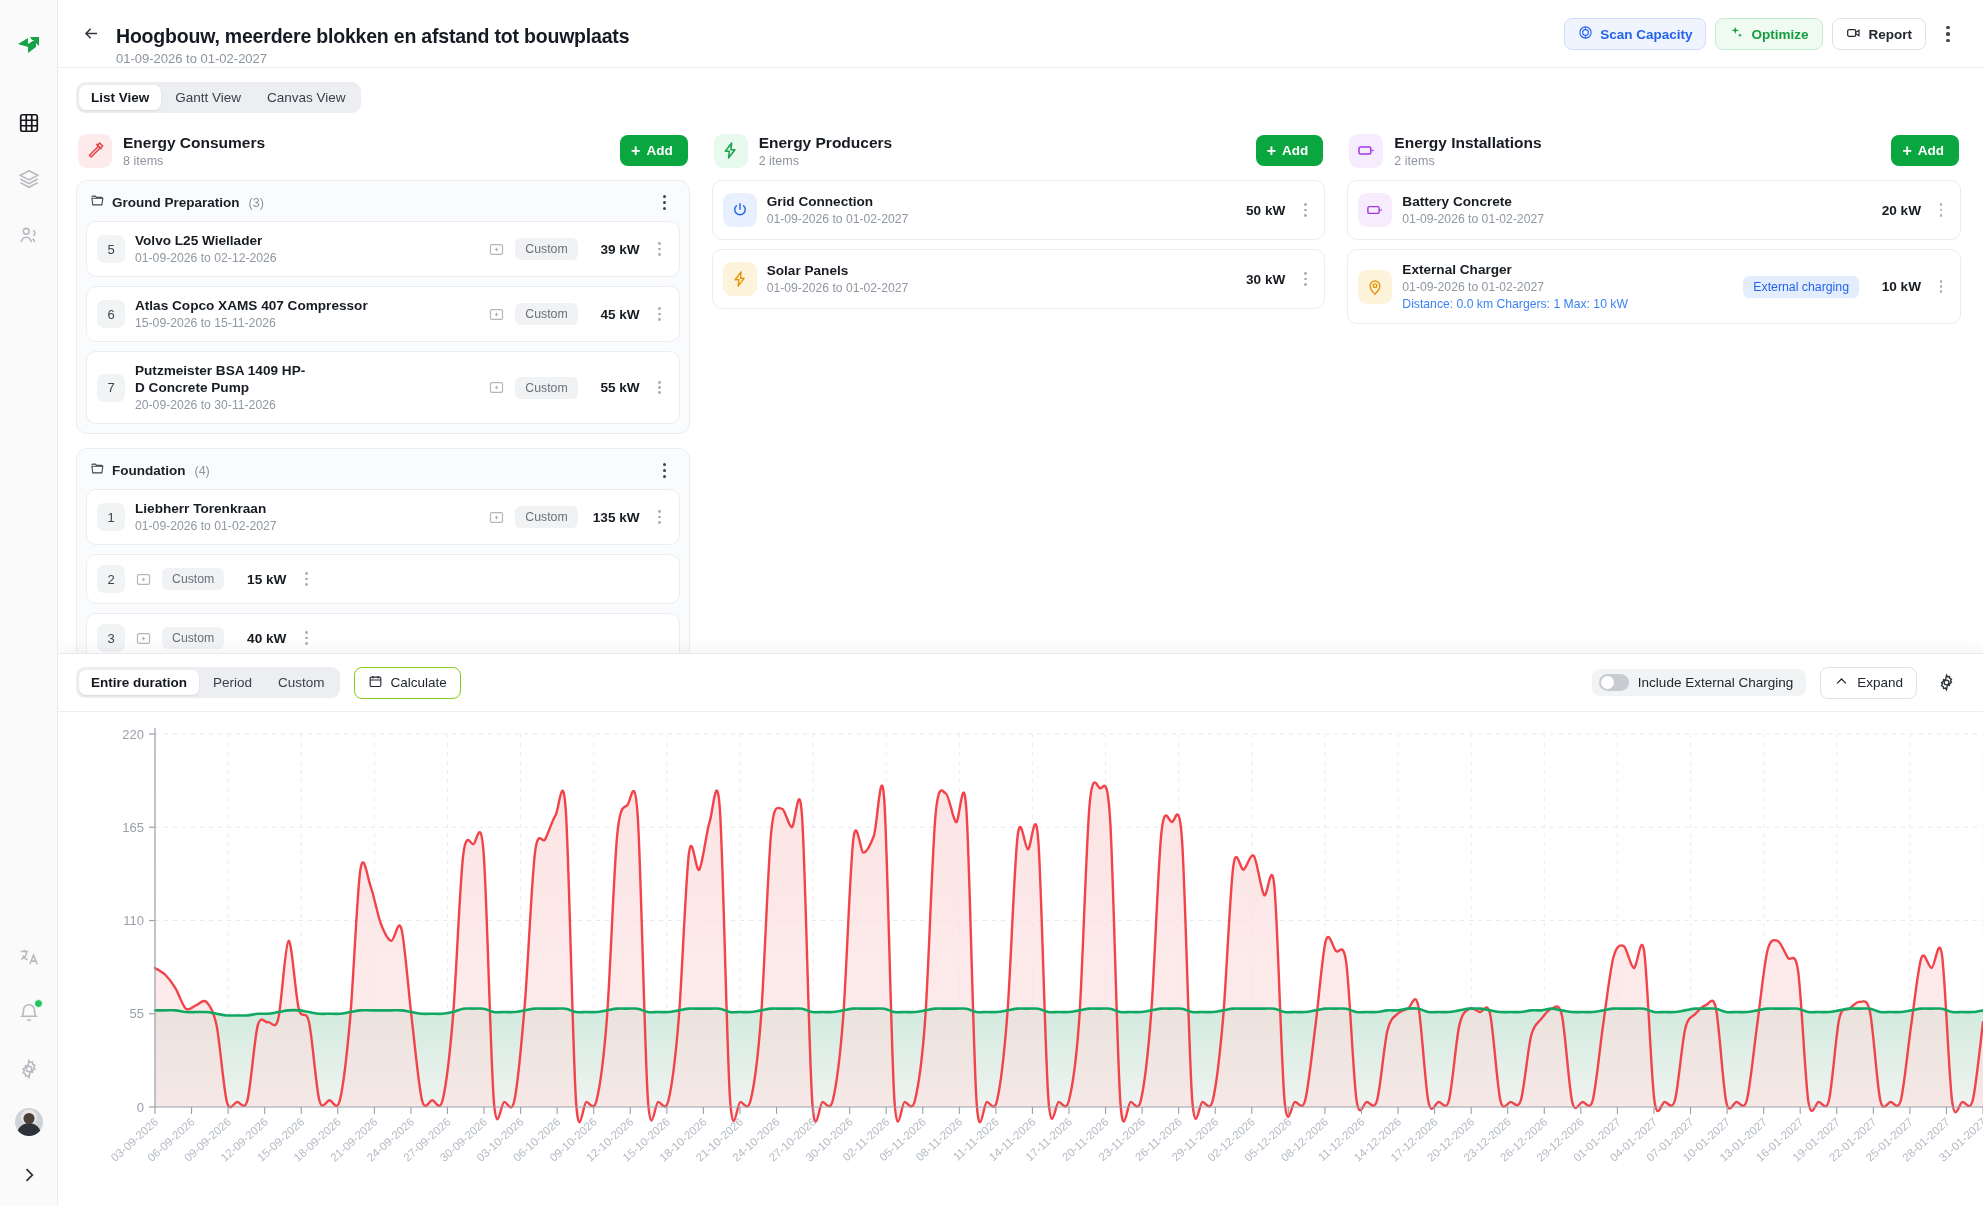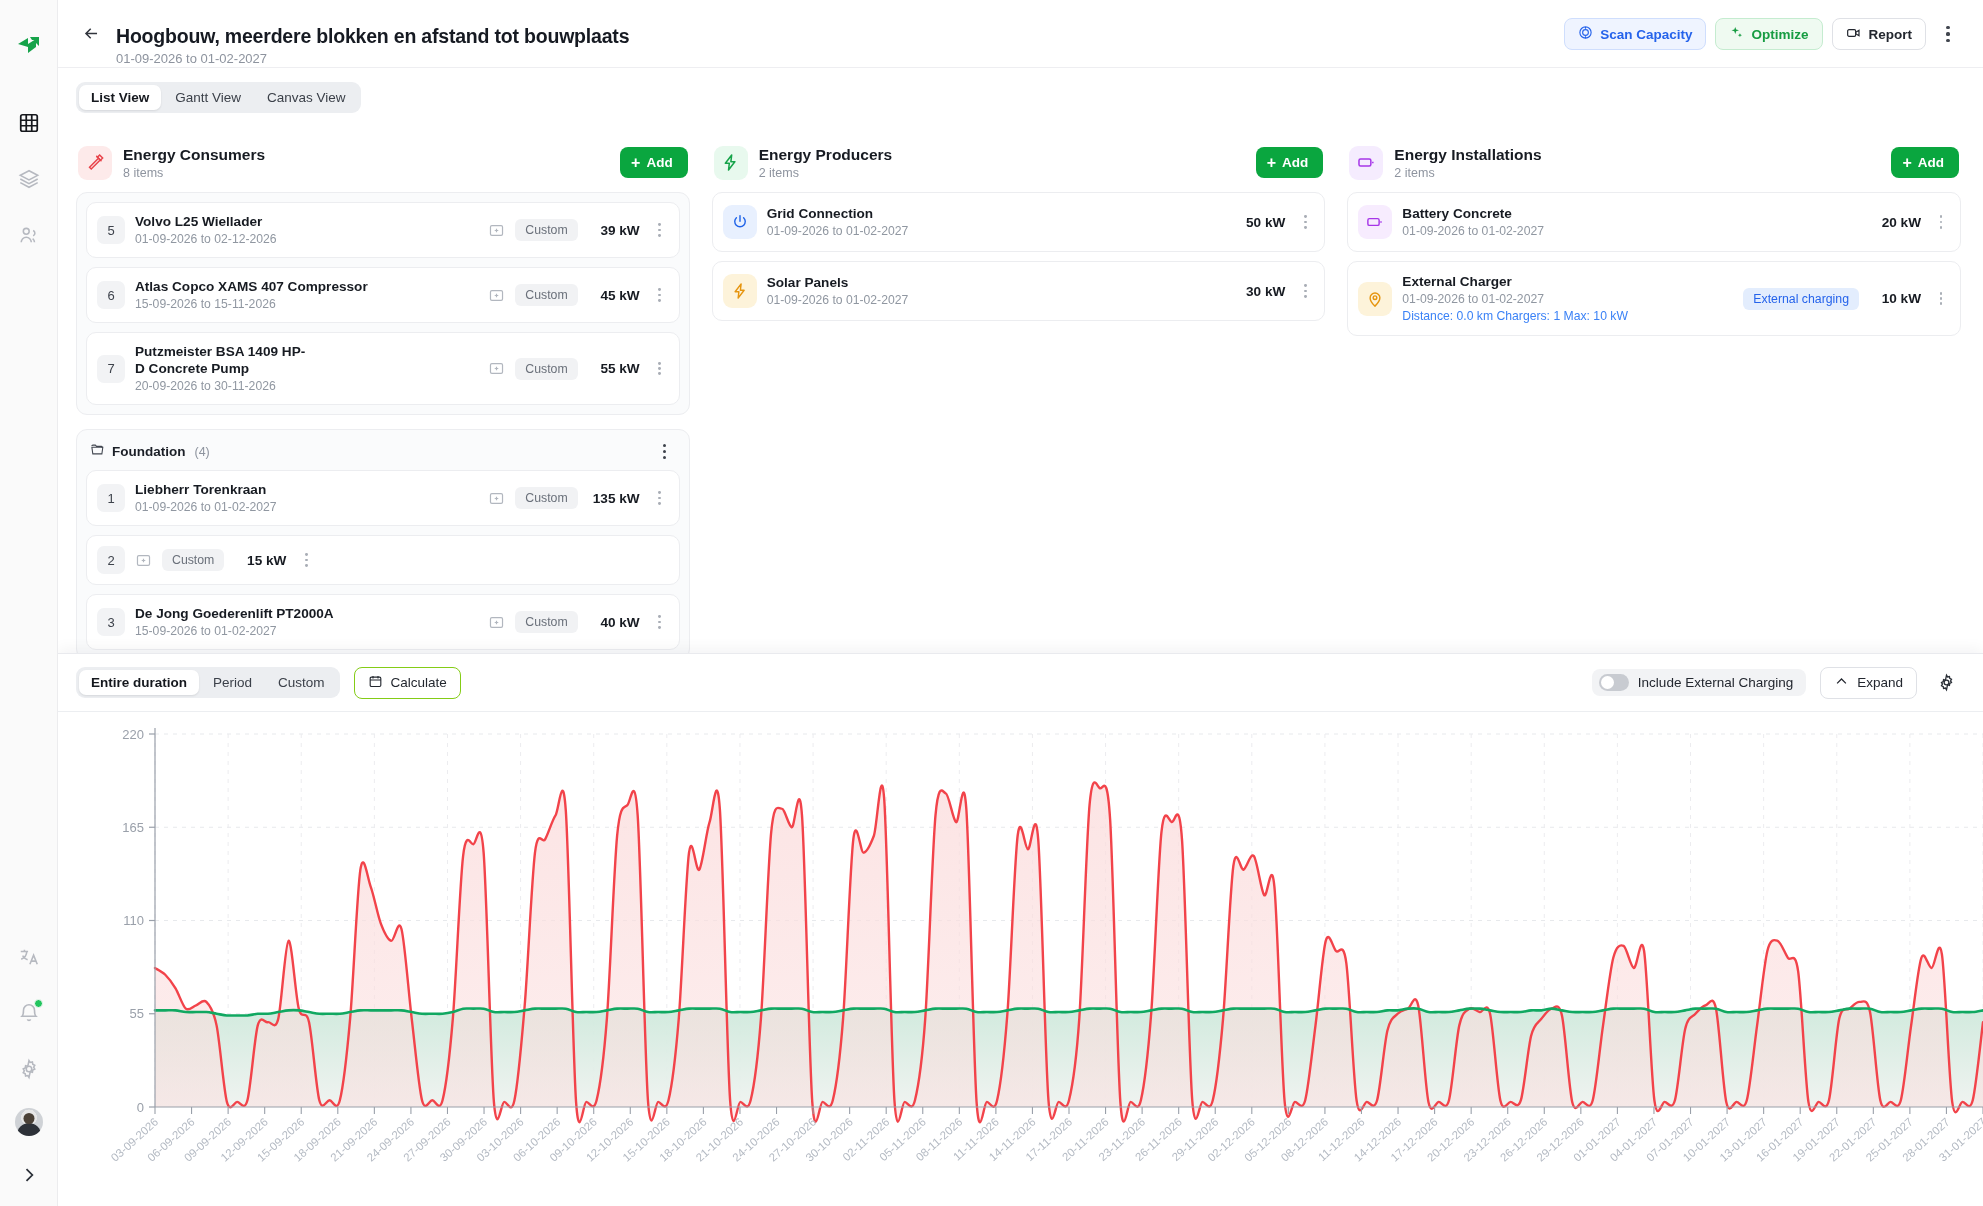--- a/index.html
+++ b/index.html
@@ -86,21 +86,21 @@
     white-space: nowrap;
   }
   .seg.active { background: #fff; font-weight: 600; color:#15181e; box-shadow: 0 1px 2px rgba(16,20,28,.10); }
 
   
   .board {
     display: flex; gap: 22px; padding: 20px 22px 0 18px; align-items: flex-start;
     height: 560px; overflow: hidden;
   }
   .col { flex: 1 1 0; min-width: 0; }
-  .col-head { display: flex; align-items: center; gap: 11px; padding: 0 2px 12px 2px; margin-top: 12px; }
+  .col-head { display: flex; align-items: center; gap: 11px; padding: 0 2px 12px 2px; }
   .col-ico {
     width: 34px; height: 34px; border-radius: 9px; display:flex; align-items:center; justify-content:center;
     flex: 0 0 34px;
   }
   .ico-consumers { background:#fdeaea; color:#e8434a; }
   .ico-producers { background:#e8f9ee; color:#17a34a; }
   .ico-install  { background:#f5ecfe; color:#a636e8; }
   .col-title { font-size: 15.5px; font-weight: 700; color:#171b22; line-height: 19px; }
   .col-count { font-size: 12.5px; color:#8e949f; margin-top: 2px; }
   .col-head-spacer { flex:1 1 auto; }
@@ -327,20 +327,36 @@
             <div class="col-count">8 items</div>
           </div>
           <div class="col-head-spacer"></div>
           <button class="add-btn">
             <span class="add-plus">+</span>
             <span>Add</span>
           </button>
         </div>
 
         <div class="group">
+          <div class="group-head">
+            <span>
+              <svg width="15" height="15" viewBox="0 0 24 24" fill="none" stroke="#41464f" stroke-width="1.7">
+                <path d="M3 6.5A1.5 1.5 0 0 1 4.5 5h4l2 2H18a1.5 1.5 0 0 1 1.5 1.5v1"></path>
+                  <path d="M3 8.5h17.5L19 19H4.5Z"></path>
+              </svg>
+            </span>
+            <span class="group-name">Ground Preparation</span>
+            <span class="group-n">(3)</span>
+            <span class="group-spacer"></span>
+            <span class="group-kebab">
+                <i></i>
+                <i></i>
+                <i></i>
+              </span>
+          </div>
 
           <div class="row">
             <div class="row-num">5</div>
             <div class="row-main">
               <div class="row-name">Volvo L25 Wiellader</div>
               <div class="row-dates">01-09-2026 to 02-12-2026</div>
             </div>
             <span class="folder-ico">
               <svg width="17" height="17" viewBox="0 0 24 24" fill="none" stroke="currentColor" stroke-width="1.7">
                   <rect x="3.5" y="5" width="17" height="14" rx="2"></rect>
@@ -450,24 +466,20 @@
             <span class="kw">15 kW</span>
             <span class="row-kebab">
                 <i></i>
                 <i></i>
                 <i></i>
               </span>
           </div>
 
           <div class="row">
             <div class="row-num">3</div>
-            <div class="row-main">
-              <div class="row-name">De Jong Goederenlift PT2000A</div>
-              <div class="row-dates">15-09-2026 to 01-02-2027</div>
-            </div>
             <span class="folder-ico">
               <svg width="17" height="17" viewBox="0 0 24 24" fill="none" stroke="currentColor" stroke-width="1.7">
                   <rect x="3.5" y="5" width="17" height="14" rx="2"></rect>
                   <path d="M12 9.5v5M9.5 12h5"></path>
                 </svg>
             </span>
             <span class="chip">Custom</span>
             <span class="kw">40 kW</span>
             <span class="row-kebab">
                 <i></i>

